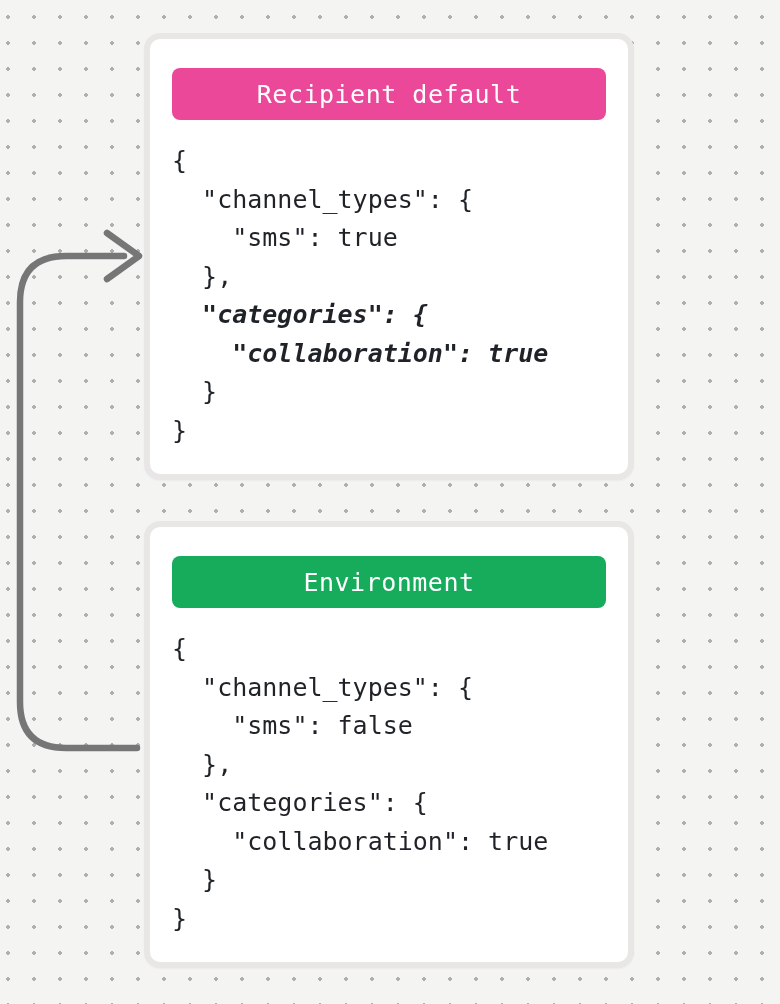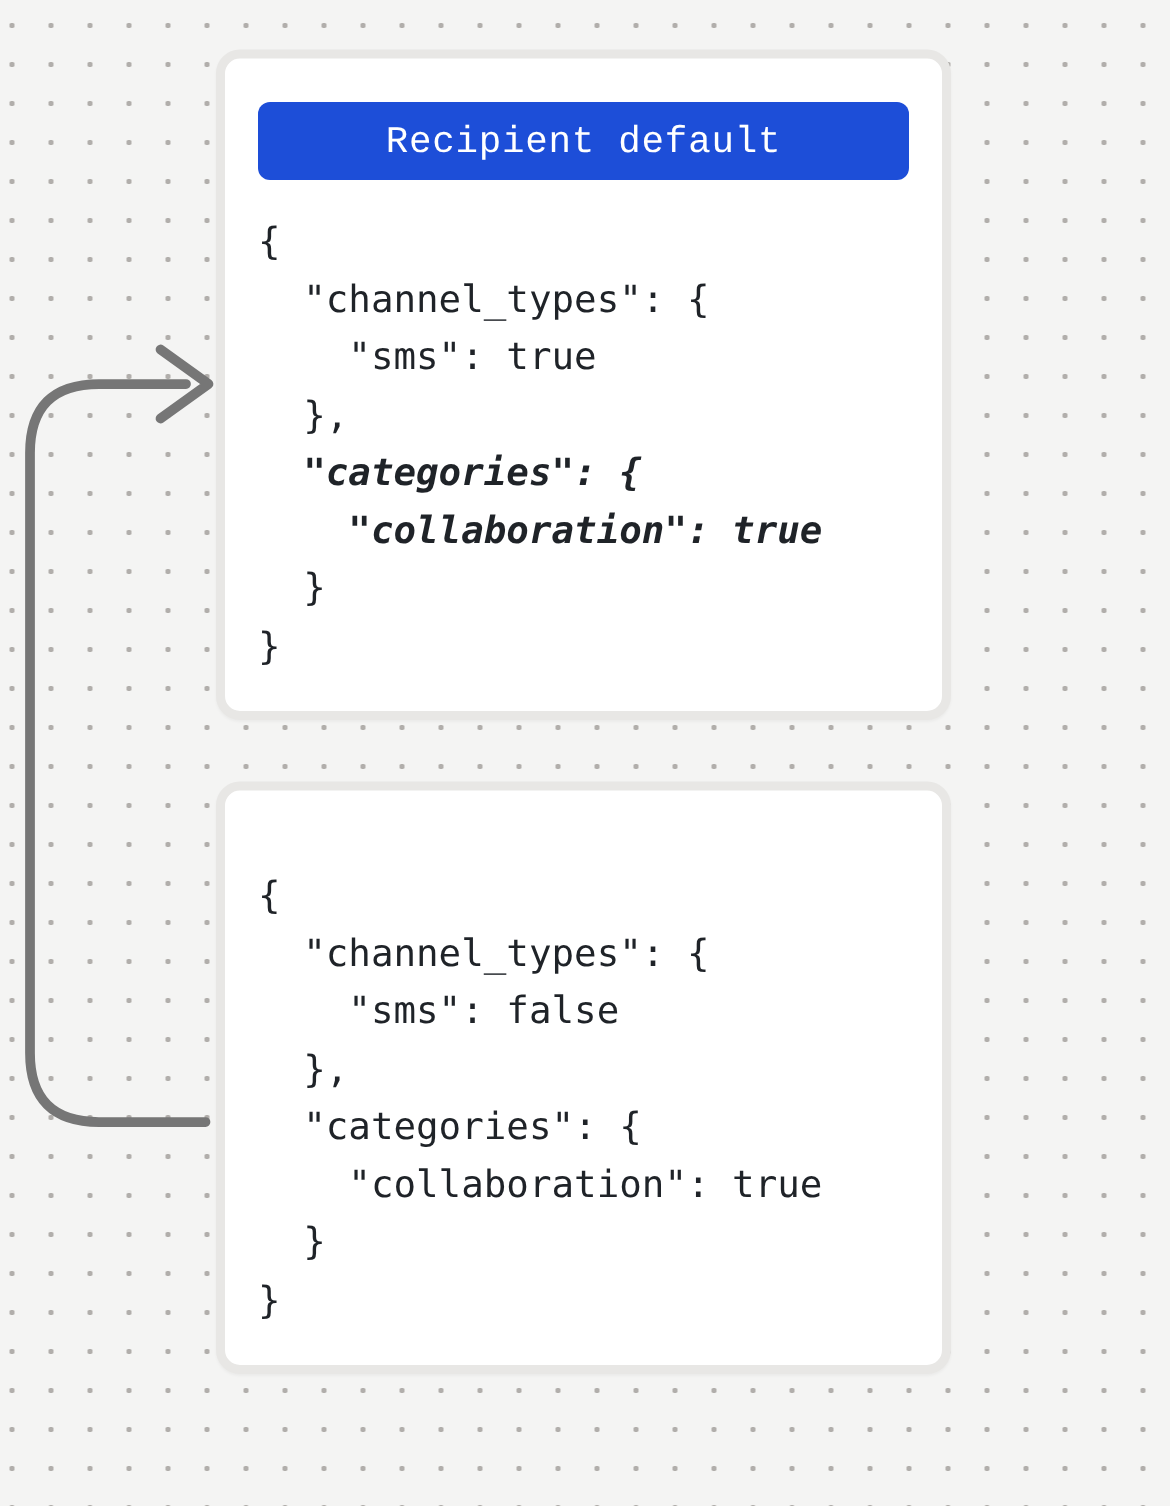--- a/index.html
+++ b/index.html
@@ -71,34 +71,35 @@
 <body>
 
 <div class="canvas">
 
   <svg class="arrow-svg" width="780" height="1004" viewBox="0 0 780 1004">
     <path class="arrow-stroke" d="M 137 748 L 66 748 Q 20 748 20 702 L 20 302 Q 20 256 66 256 L 124 256" fill="none" stroke-width="6.5" stroke-linecap="round" stroke="#767676"></path>
     <path class="arrow-stroke" d="M 107 233 L 139 256 L 107 279" fill="none" stroke-width="6.5" stroke-linecap="round" stroke-linejoin="round" stroke="#767676"></path>
   </svg>
 
   <div class="card card-top">
-    <div class="card-header" style="background: #1d4ed8; font-family: Liberation Mono, monospace;">Recipient default</div>
+    <div class="card-header" style="background: #ec4899;">Recipient default</div>
     <div class="code-block">
         <div class="code-line">{</div>
         <div class="code-line">  "channel_types": {</div>
         <div class="code-line">    "sms": true</div>
         <div class="code-line">  },</div>
         <div class="code-line em">  "categories": {</div>
         <div class="code-line em">    "collaboration": true</div>
         <div class="code-line">  }</div>
         <div class="code-line">}</div>
       </div>
   </div>
 
   <div class="card card-bottom">
+    <div class="card-header" style="background: rgb(23, 171, 92);">Environment</div>
     <div class="code-block">
         <div class="code-line">{</div>
         <div class="code-line">  "channel_types": {</div>
         <div class="code-line">    "sms": false</div>
         <div class="code-line">  },</div>
         <div class="code-line">  "categories": {</div>
         <div class="code-line">    "collaboration": true</div>
         <div class="code-line">  }</div>
         <div class="code-line">}</div>
       </div>

